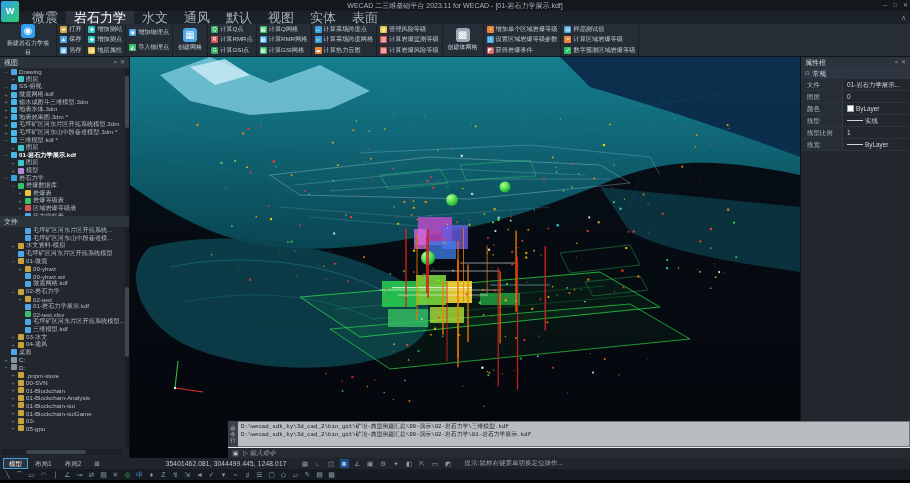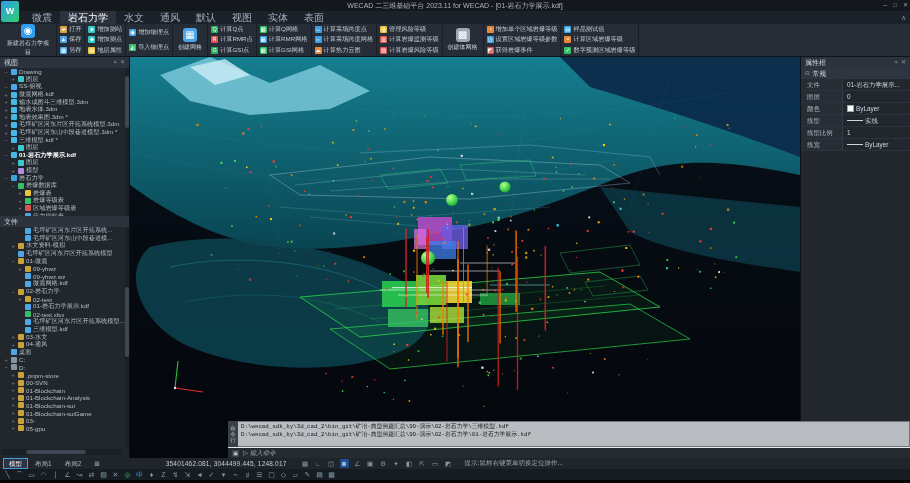--- a/index.html
+++ b/index.html
@@ -9,21 +9,21 @@
   .abs{position:absolute;}
   
   #titlebar{left:0;top:0;width:910px;height:11px;background:#14181d;color:#aab3bd;
             font-size:7px;line-height:11px;text-align:center;}
   #logo{left:1px;top:1px;width:18px;height:21px;background:linear-gradient(135deg,#2f9df0,#2fd06a);
         color:#fff;font-size:9px;font-weight:bold;line-height:21px;text-align:center;border-radius:2px;z-index:5;}
   #win-controls{right:2px;top:0;height:11px;display:flex;gap:6px;color:#9aa3ad;font-size:6px;line-height:11px;}
   #win-controls span{cursor:default;}
   
   #tabrow{left:0;top:11px;width:910px;height:13px;background:#1c222a;display:flex;align-items:stretch;padding-left:24px;box-sizing:border-box;}
-  .tab{color:#a7b0ba;font-size:10px;line-height:13px;padding:0 8px;}
+  .tab{color:#a7b0ba;font-size:13px;line-height:13px;padding:0 8px;}
   .tab.active{background:#2b323d;color:#fff;}
   #tabrow-right{right:4px;top:11px;height:13px;color:#8a939d;font-size:7px;line-height:13px;display:flex;gap:5px;}
   
   #ribbon{left:0;top:24px;width:910px;height:33px;background:#262d37;border-bottom:1px solid #10141a;
           display:flex;align-items:stretch;box-sizing:border-box;}
   .rgroup{display:flex;align-items:center;padding:1px 3px;border-right:1px solid #1a1f27;}
   .rbig{display:flex;flex-direction:column;align-items:center;justify-content:center;gap:1px;
         color:#c9d1d9;font-size:6px;text-align:center;max-width:46px;padding:0 2px;}
   .rbig .bigicon{width:14px;height:14px;border-radius:3px;color:#fff;font-size:10px;line-height:14px;text-align:center;}
   .rcol{display:flex;flex-direction:column;justify-content:space-around;height:31px;}

